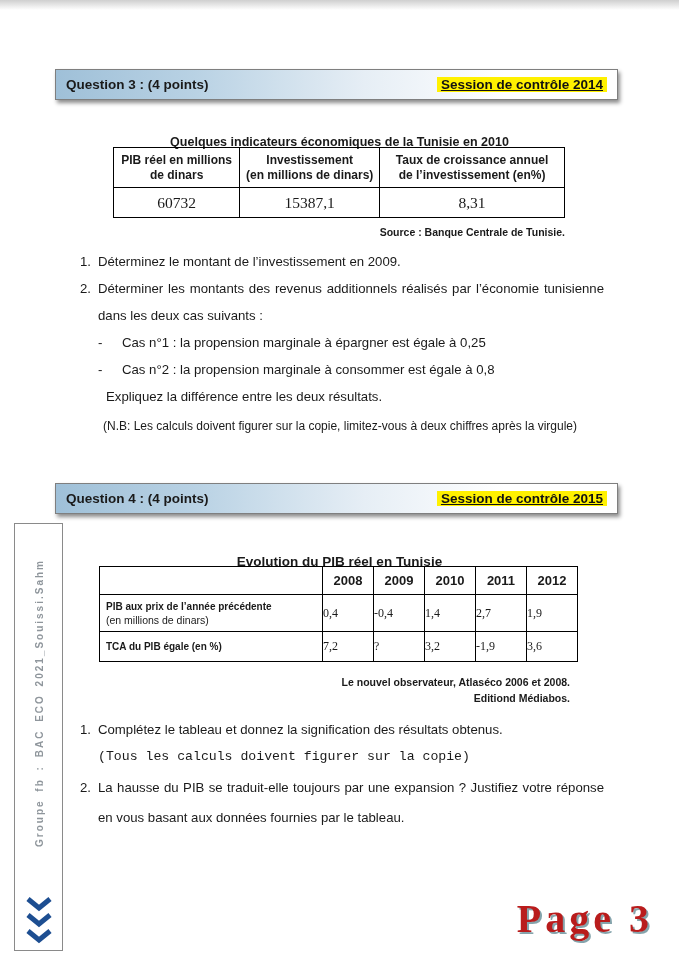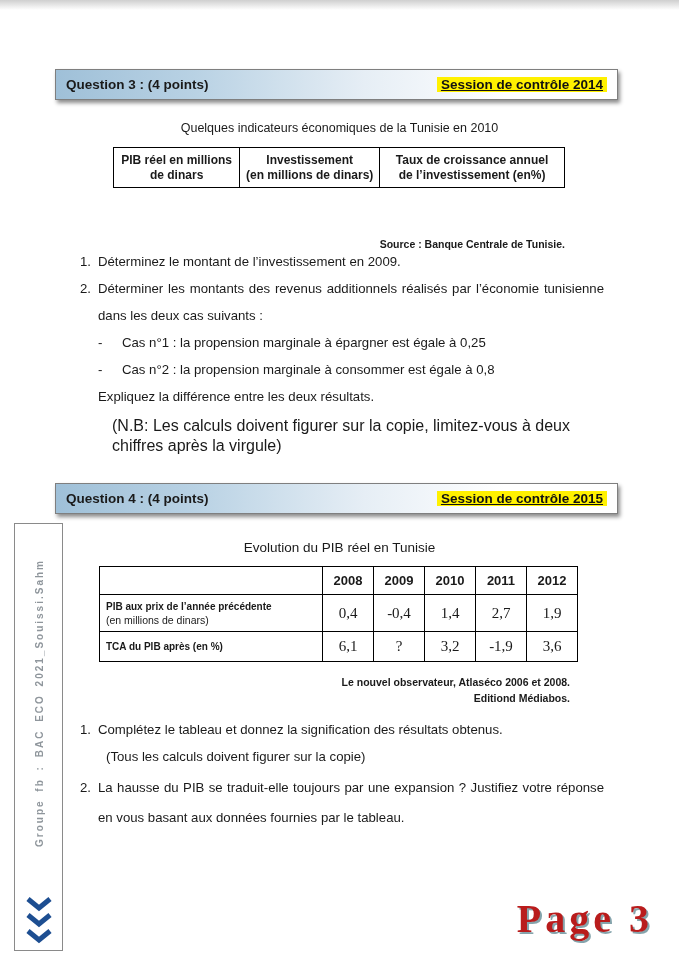--- a/index.html
+++ b/index.html
@@ -27,63 +27,63 @@
   }
   .banner-q3 { top:69px; }
   .banner-q4 { top:483px; }
   .banner-title { font-weight:bold; font-size:13.5px; }
   .banner-session {
     font-weight:bold; font-size:13.5px; background:#fff100;
     text-decoration:underline; padding:0 4px; color:#111;
   }
 
   
-  .sec-title { position:absolute; left:0; width:679px; text-align:center; font-weight:normal; }
+  .sec-title { position:absolute; left:0; width:679px; text-align:center; font-weight:bold;margin-top:14px; }
   .title3 { top:121px; font-size:12.5px; }
   .title4 { top:540px; font-size:13.5px; }
 
   
   table { border-collapse:collapse; }
   .t1-wrap { position:absolute; left:113px; top:147px; width:452px; }
   .t1 { width:100%; table-layout:fixed;border-radius:12px; }
   .t1 th, .t1 td { border:1px solid #000; text-align:center; vertical-align:middle; }
   .t1 th { font-size:12px; font-weight:bold; padding:4px 2px; line-height:15px; height:40px; }
   .t1 td { font-family:"Liberation Serif", serif; font-size:15.5px; height:30px; }
   .t1 .c1 { width:28%; } .t1 .c2 { width:31%; } .t1 .c3 { width:41%; }
   .source3 {
-    position:absolute; left:113px; top:238px; width:452px;
+    position:absolute; left:113px; top:226px; width:452px;
     text-align:right; font-weight:bold; font-size:10.5px;
   }
 
   .t2-wrap { position:absolute; left:99px; top:566px; width:479px;border-radius:16px; }
   .t2 { width:100%; table-layout:fixed; }
   .t2 th, .t2 td { border:1px solid #000; vertical-align:middle; }
   .t2 th { font-size:13px; padding:6px 0; text-align:center; }
   .t2 .ycol { width:51px; }
   .t2 .lblcell { padding:4px 6px; text-align:left; }
   .t2 .lbl { font-weight:bold; font-size:10px; line-height:15px; }
   .t2 .sub { font-size:10.5px; line-height:13px; }
-  .t2 .val { font-family:"Liberation Serif", serif; font-size:15px; text-align:center; height:30px; }
+  .t2 .val { font-family:"Liberation Serif", serif; font-size:12px; height:30px; }
   .attr4 {
     position:absolute; left:99px; top:674px; width:471px;
     text-align:right; font-weight:bold; font-size:10.5px; line-height:16px;
   }
 
   
   .qlist { position:absolute; font-size:13.2px; line-height:27px; }
   .qlist3 { left:80px; top:248px; width:524px; }
   .qlist4 { left:80px; top:716px; width:524px; }
   .qitem { display:flex; }
   .qnum { width:18px; flex-shrink:0; }
   .qtxt { flex:1; text-align:justify; }
   .case { display:flex; margin-left:18px; }
   .dash { width:24px; flex-shrink:0; }
-  .followup { margin-left:18px; }
-  .nb { margin-left:32px; margin-top:6px; font-size:16px; line-height:20px; }
-  .note4 { margin-left:26px; }
+  .followup { margin-left:26px; }
+  .nb { margin-left:23px; margin-top:6px; font-size:12px; line-height:20px; }
+  .note4 { margin-left:18px;font-family:Liberation Mono, monospace; }
   .item2-q4 { margin-top:3px; line-height:30px; }
 
   
   .side-box {
     position:absolute; left:14px; top:523px; width:49px; height:428px;
     border:1px solid #8a8a8a; background:#fff;
   }
   .side-text {
     position:absolute; left:50%; top:42%;
     transform:translate(-50%,-50%) rotate(-90deg);
@@ -129,20 +129,25 @@
       </th>
       <th class="c2">
         <div>Investissement</div>
         <div>(en millions de dinars)</div>
       </th>
       <th class="c3">
         <div>Taux de croissance annuel</div>
         <div>de l’investissement (en%)</div>
       </th>
     </tr>
+    <tr>
+      <td>60732</td>
+      <td>15387,1</td>
+      <td>8,31</td>
+    </tr>
   </tbody>
     </table>
 </div>
 
 <div class="source3">Source : Banque Centrale de Tunisie.</div>
 
 <div class="qlist qlist3">
   <div class="qitem">
     <span class="qnum">1.</span>
     <span class="qtxt">Déterminez le montant de l’investissement en 2009.</span>
@@ -187,23 +192,23 @@
         <div class="sub">(en millions de dinars)</div>
       </td>
       <td class="val">0,4</td>
       <td class="val">-0,4</td>
       <td class="val">1,4</td>
       <td class="val">2,7</td>
       <td class="val">1,9</td>
     </tr>
     <tr>
       <td class="lblcell">
-        <div class="lbl">TCA du PIB après (en %)</div>
+        <div class="lbl">TCA du PIB égale (en %)</div>
       </td>
-      <td class="val">6,1</td>
+      <td class="val">7,2</td>
       <td class="val">?</td>
       <td class="val">3,2</td>
       <td class="val">-1,9</td>
       <td class="val">3,6</td>
     </tr>
   </tbody>
     </table>
 </div>
 
 <div class="attr4">

